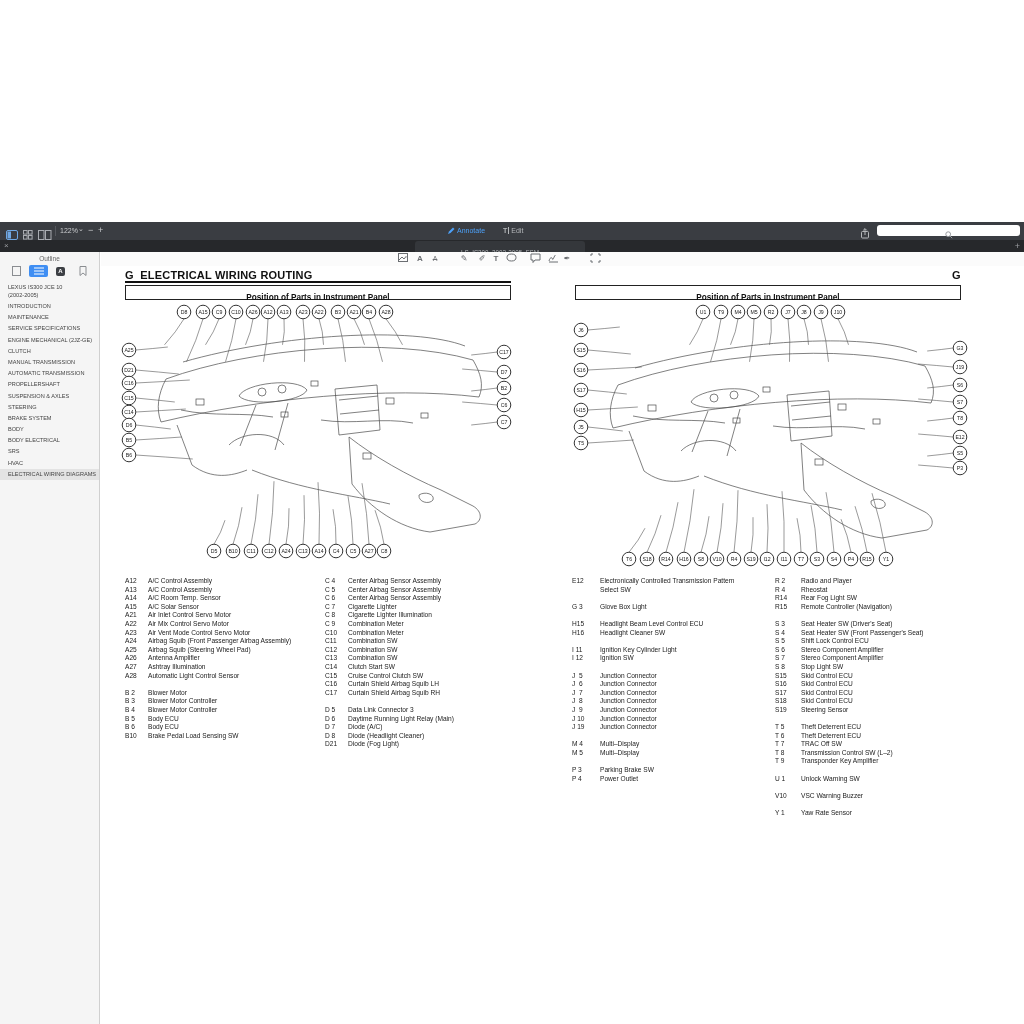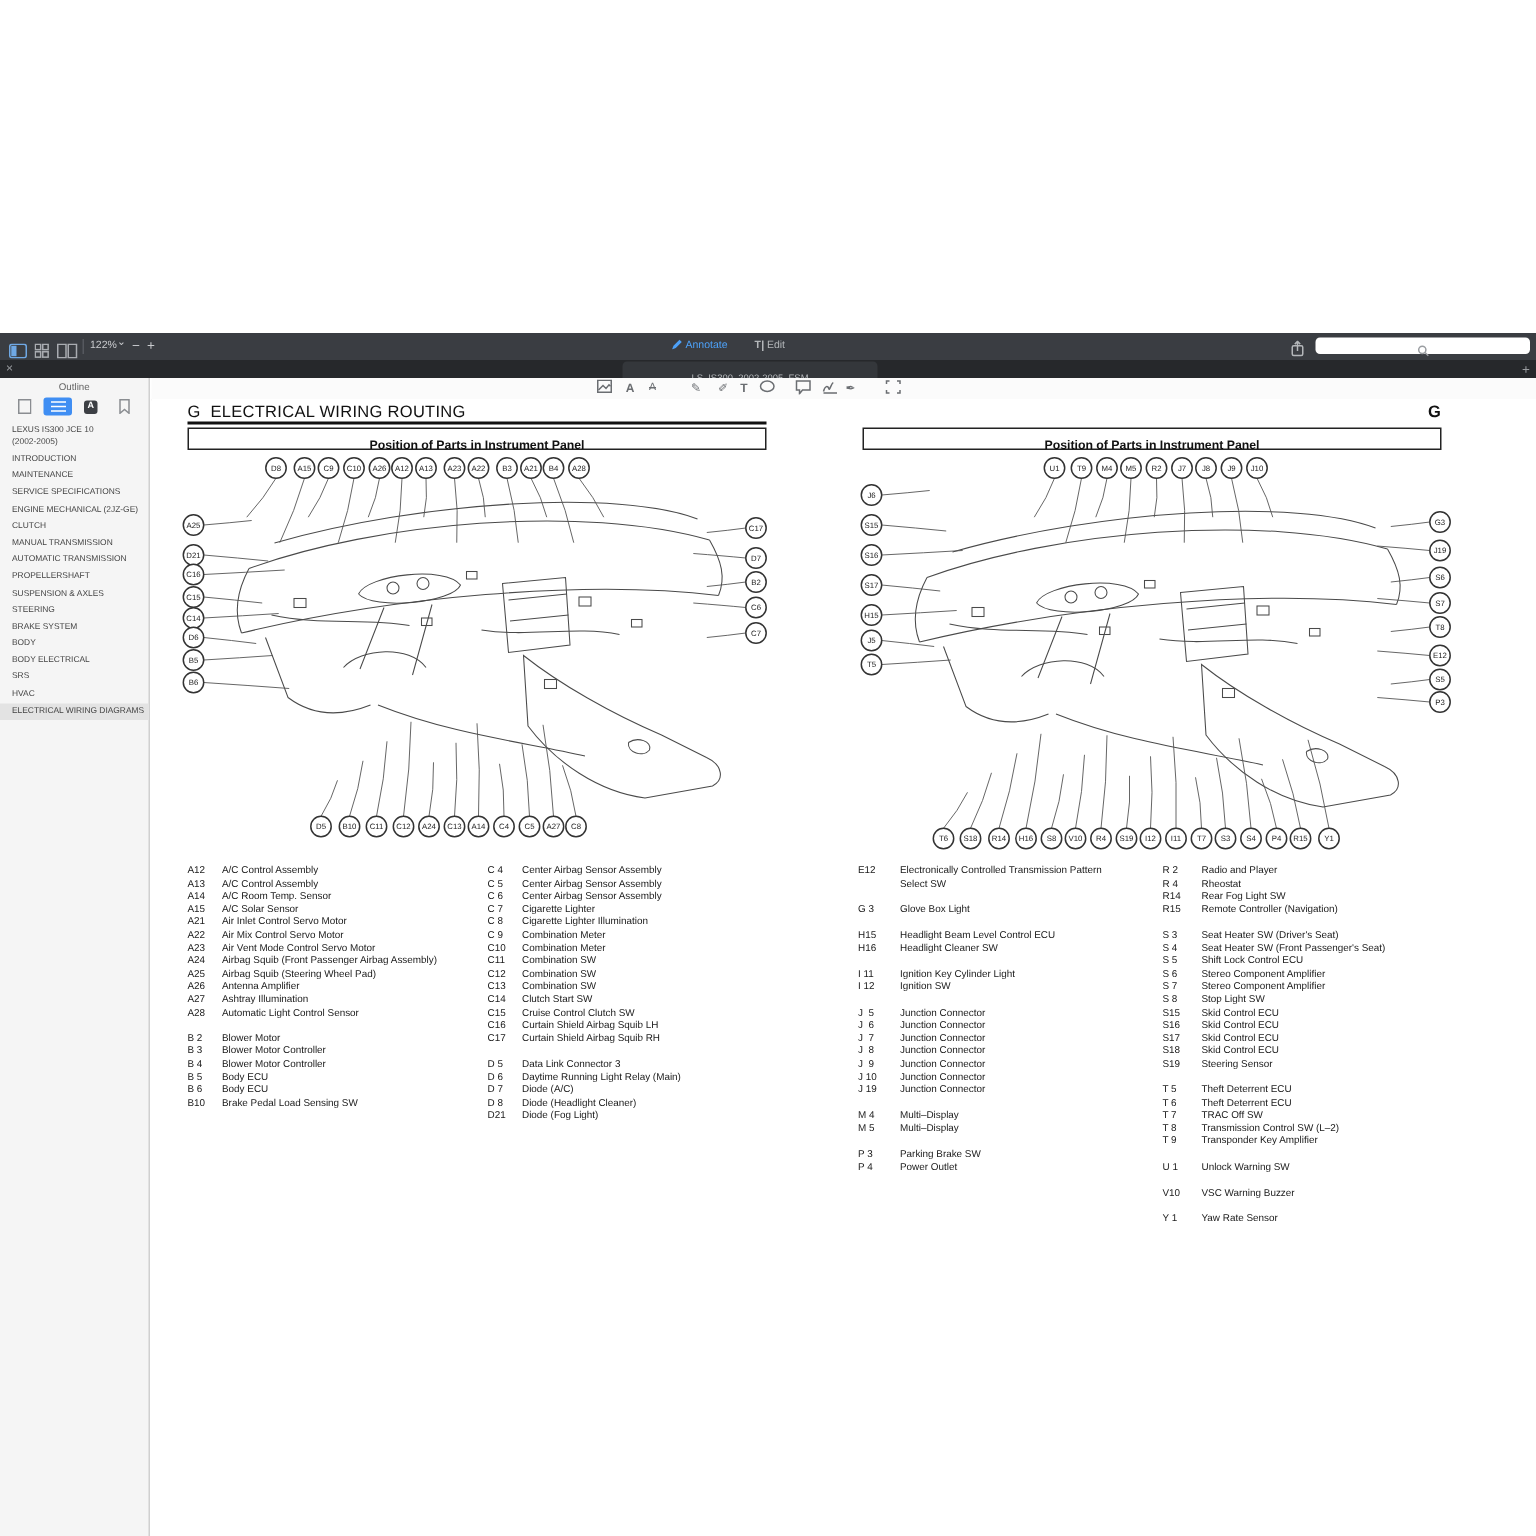--- a/index.html
+++ b/index.html
@@ -26,21 +26,21 @@
   #sb-title{text-align:center;font-size:6.5px;color:#666;padding-top:3px;}
   #sbtabs{display:flex;justify-content:center;gap:3px;margin-top:3px;}
   .sbtab{width:19px;height:12px;border-radius:2px;display:flex;align-items:center;justify-content:center;}
   .sbtab.sel{background:#3f8ef3;}
   .sbtab .aa{font-size:6px;font-weight:bold;color:#fff;background:#3c3f44;border-radius:2px;width:9px;height:9px;line-height:9px;text-align:center;}
   #sb-list{margin-top:6px;}
   .sb-item{font-size:5.6px;color:#444;line-height:11.2px;height:11.2px;padding-left:8px;white-space:nowrap;overflow:hidden;}
   .sb-item.two-line{white-space:pre-line;line-height:7.6px;height:17px;padding-top:1px;}
   .sb-item.sel{background:#e3e3e3;}
   #doc{position:absolute;left:101px;top:266px;width:923px;height:758px;background:#fff;}
-  .section-title{position:absolute;left:24px;top:3px;font-size:11px;font-weight:normal;color:#111;white-space:pre;letter-spacing:0.2px;text-align:center;}
+  .section-title{position:absolute;left:24px;top:3px;font-size:11px;font-weight:bold;color:#111;white-space:pre;letter-spacing:0.2px;text-align:center;}
   .corner-g{position:absolute;left:851px;top:3px;font-size:11px;font-weight:bold;color:#111;}
   .rule{position:absolute;left:24px;top:15px;width:386px;height:1.6px;background:#111;}
   .panel-box{position:absolute;height:15px;border:1px solid #222;box-sizing:border-box;text-align:center;}
   .panel-box span{font-size:8.2px;font-weight:bold;color:#111;line-height:13px;}
   .diag{position:absolute;}
   .pcol{position:absolute;}
   .prow{display:flex;line-height:8.6px;font-size:6.6px;color:#1a1a1a;}
   .prow .code{flex:none;white-space:pre;}
   .prow .desc{white-space:pre-line;}
   .spacer{height:8.6px;}

